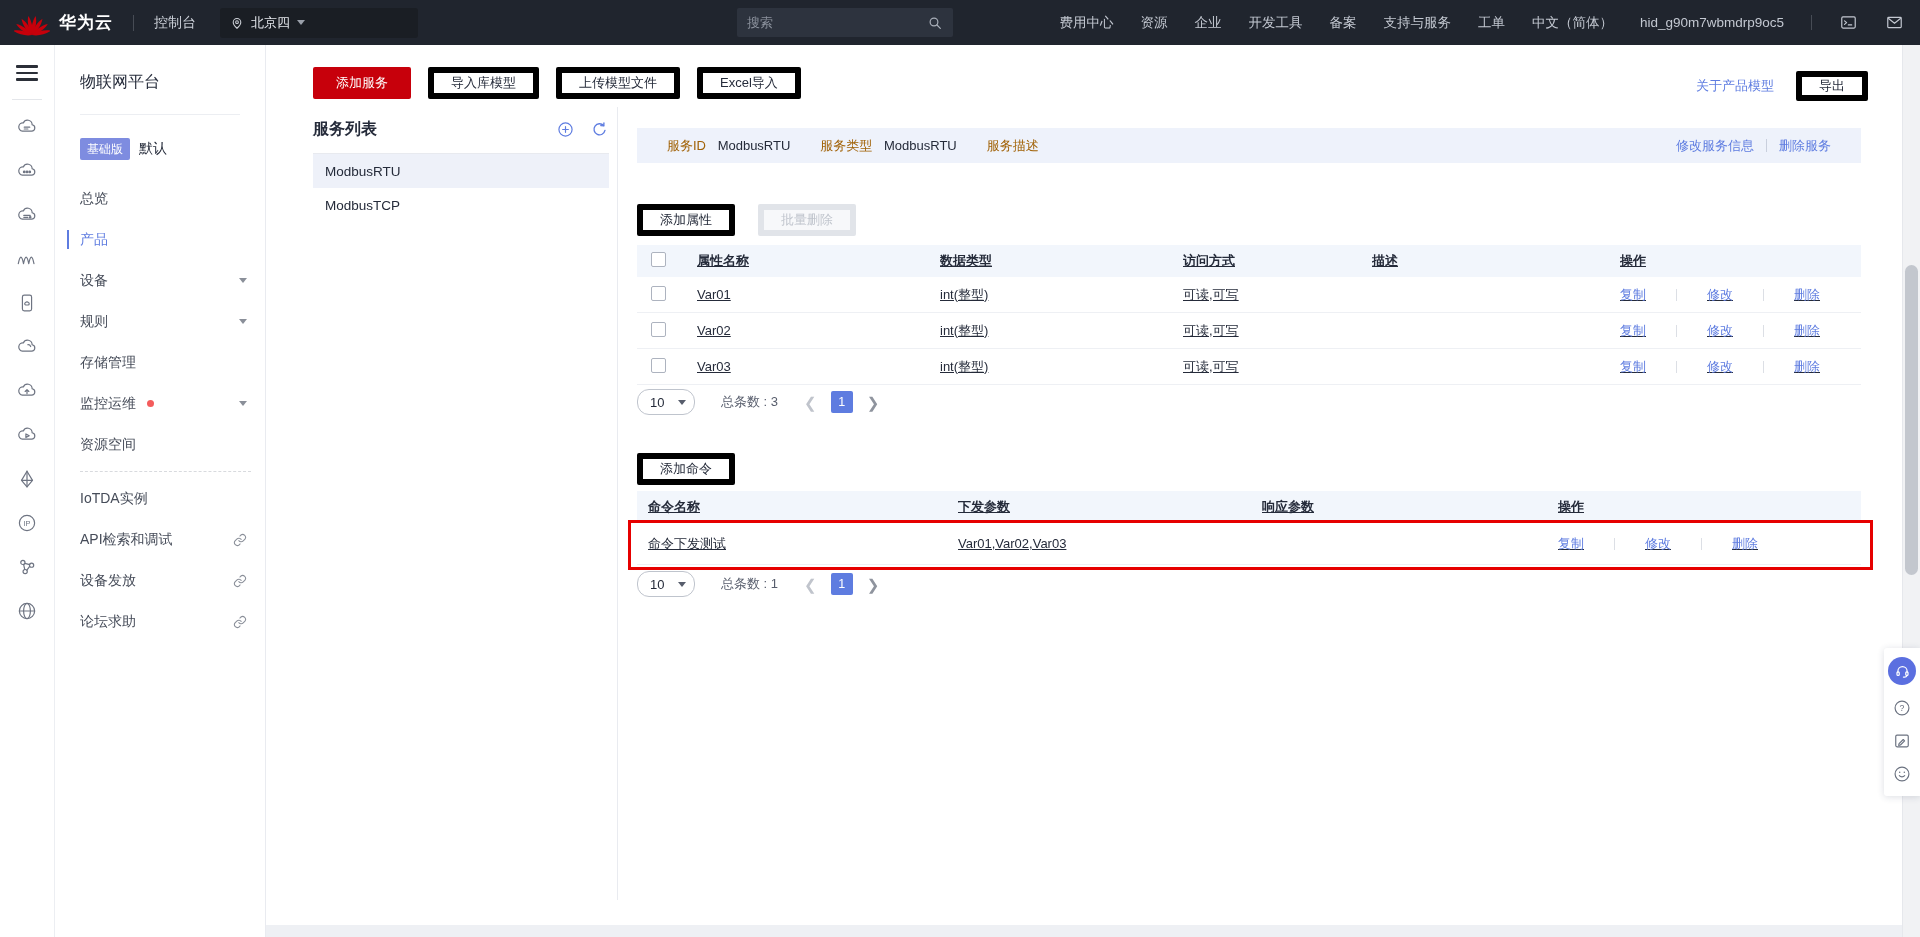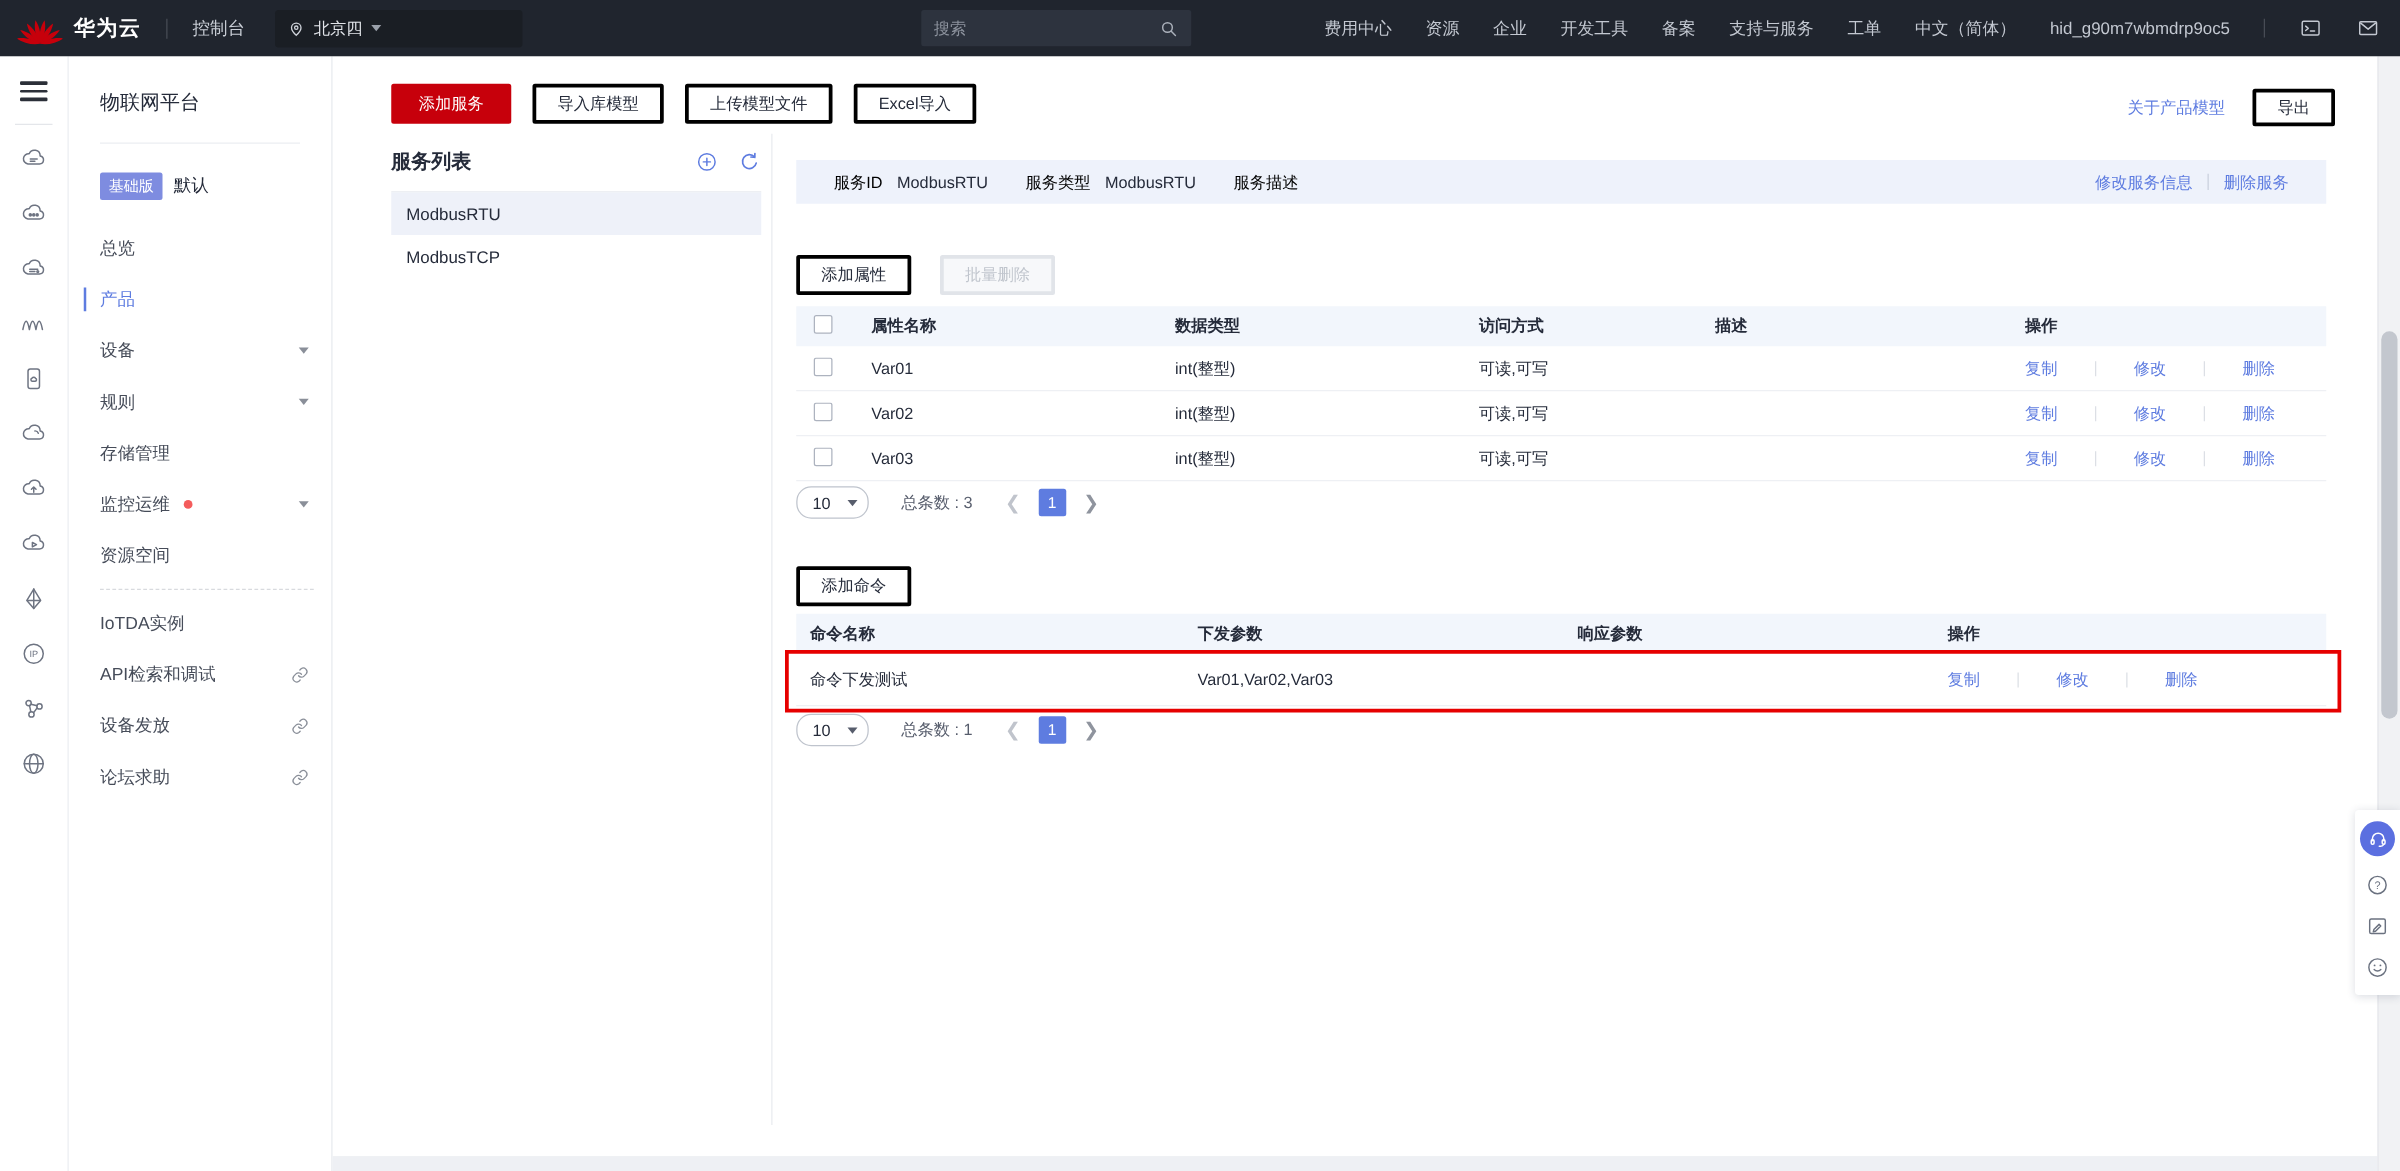--- a/index.html
+++ b/index.html
@@ -57,21 +57,21 @@
   .sb-chevron { width:0; height:0; border-left:4px solid transparent; border-right:4px solid transparent;
                 border-top:5px solid #8a8f99; margin-left:auto; }
   .sb-dot { width:7px; height:7px; border-radius:50%; background:#f45c5c; margin-left:11px; }
   .sb-link-icon { margin-left:auto; color:#8a8f99; display:flex; }
   .sb-dashed { border-top:1px dashed #d8dade; margin:6px 14px 6px 25px; }
 
   
   .content { position:absolute; left:266px; top:45px; right:18px; bottom:12px; background:#fff; }
   .bottom-strip { position:absolute; left:266px; right:0; bottom:0; height:12px; background:#eef0f4; }
 
-  .btn { height:32px; padding:0 17px; font-size:13px; border:3px solid #000000; background:#fff;
+  .btn { height:32px; padding:0 17px; font-size:13px; border:6px solid #000000; background:#fff;
          color:#252b3a; border-radius:2px; display:inline-flex; align-items:center; justify-content:center;
          cursor:pointer; white-space:nowrap; font-family:inherit; }
   .btn-primary { background:#c7000b; border-color:#c7000b; color:#fff; min-width:96px; }
   .btn-disabled { background:#f7f8fa; border-color:#e1e4e9; color:#c0c5cd; cursor:default; }
 
   .pg-toolbar { position:absolute; left:47px; top:22px; display:flex; gap:17px; }
   .pg-toolbar-right { position:absolute; right:34px; top:26px; display:flex; align-items:center; gap:22px; }
   .link { color:#5e7ce0; font-size:13px; text-decoration:none; cursor:pointer; white-space:nowrap; }
   .btn-export { height:30px; min-width:62px; }
 
@@ -86,33 +86,33 @@
              color:#252b3a; cursor:pointer; }
   .sp-item.selected { background:#eef1f9; }
 
   .v-divider { position:absolute; left:351px; top:62px; bottom:25px; width:1px; background:#e9ebf0; }
 
   
   .detail { position:absolute; left:371px; right:41px; top:0; bottom:0; }
   .info-bar { position:absolute; top:83px; left:0; right:0; height:35px; background:#eef2fb;
               display:flex; align-items:center; padding:0 30px; font-size:13px; }
   .info-pair { margin-right:30px; white-space:nowrap; }
-  .info-label { color:#000000; margin-right:8px;margin-top:32px; }
+  .info-label { color:#a16207; margin-right:8px;margin-top:32px; }
   .info-value { color:#252b3a; }
   .info-links { margin-left:auto; display:flex; align-items:center; }
   .info-sep { width:1px; height:13px; background:#c9cfdd; margin:0 12px; }
 
   .attr-actions { position:absolute; top:159px; left:0; display:flex; gap:23px; }
 
   .tbl { position:absolute; left:0; right:0; font-size:13px; color:#252b3a; }
   .thead { height:32px; background:#f2f6fc; display:flex; align-items:center; color:#252b3a;
            font-weight:bold; }
   .trow { height:36px; display:flex; align-items:center; border-bottom:1px solid #eef0f4; }
   .cmd-row { height:42px; }
-  .cell { overflow:hidden; white-space:nowrap; }
+  .cell { overflow:hidden; white-space:nowrap;text-decoration:underline; }
   .col-check { width:60px; padding-left:14px; }
   .col-name { width:243px; }
   .col-type { width:243px; }
   .col-access { width:189px; }
   .col-desc { width:248px; }
   .col-ops { flex:1; }
   .c-name { width:321px; padding-left:11px; }
   .c-params { width:304px; }
   .c-resp { width:296px; }
   .c-ops { flex:1; }

